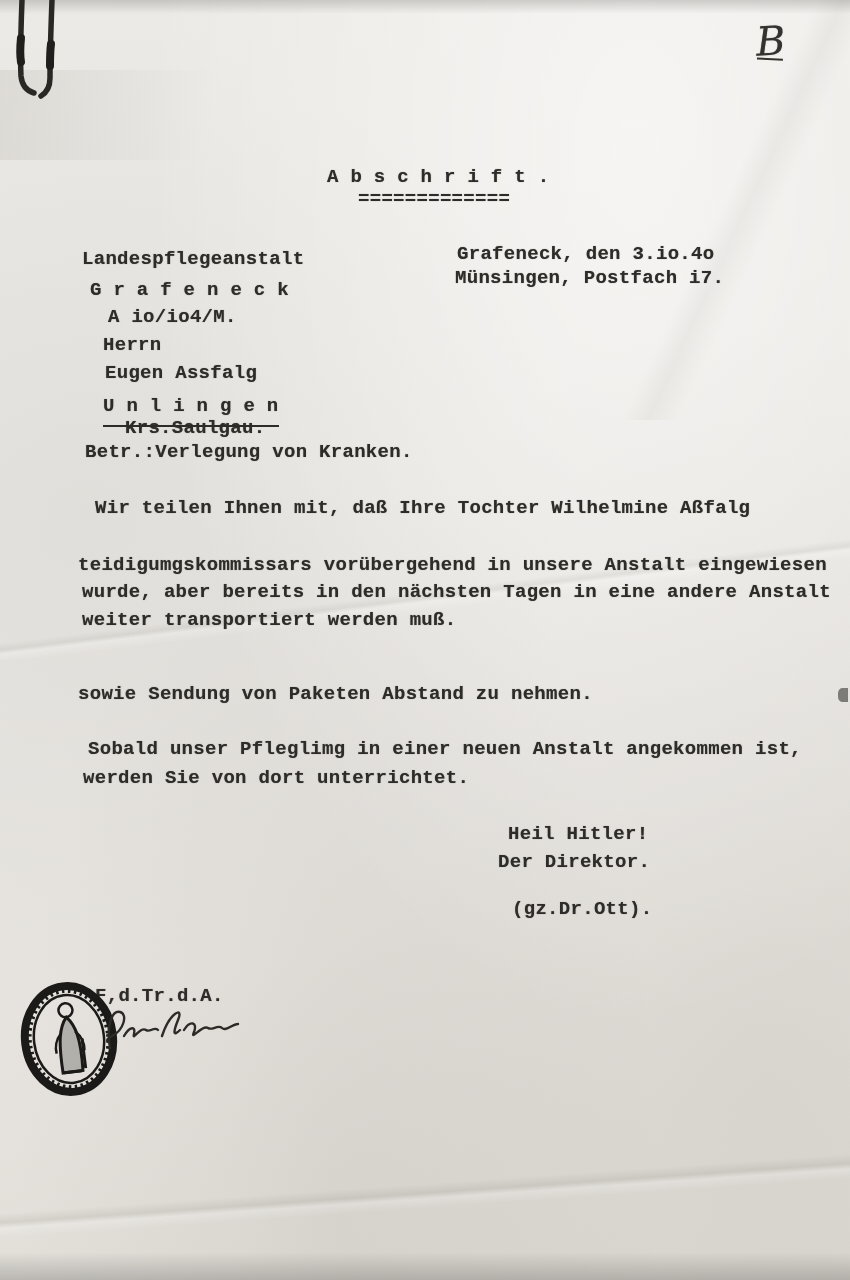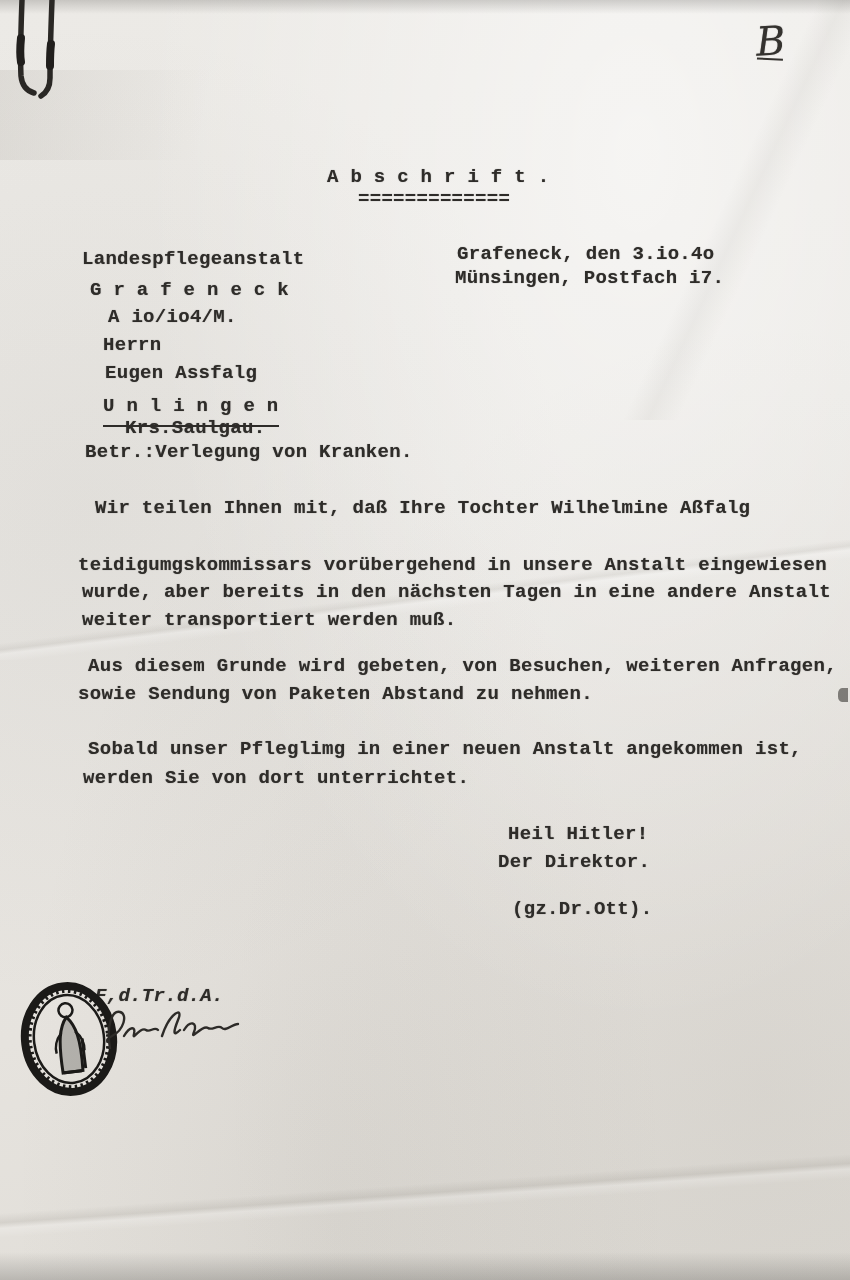--- a/index.html
+++ b/index.html
@@ -88,31 +88,30 @@
   <div class="tw underlined" style="left:103px;top:395px;">U n l i n g e n</div>
   <div class="tw" style="left:125px;top:417px;">Krs.Saulgau.</div>
 
   <div class="tw" style="left:85px;top:441px;">Betr.:Verlegung von Kranken.</div>
 
   <div class="tw" style="left:95px;top:497px;">Wir teilen Ihnen mit, daß Ihre Tochter Wilhelmine Aßfalg</div>
   <div class="tw" style="left:78px;top:554px;">teidigumgskommissars vorübergehend in unsere Anstalt eingewiesen</div>
   <div class="tw" style="left:82px;top:581px;">wurde, aber bereits in den nächsten Tagen in eine andere Anstalt</div>
   <div class="tw" style="left:82px;top:609px;">weiter transportiert werden muß.</div>
 
-  <div class="tw" style="left:88px;top:655px;">Aus diesem Grunde wird gebeten, von Besuchen, weiteren Anfragen,</div>
   <div class="tw" style="left:78px;top:683px;">sowie Sendung von Paketen Abstand zu nehmen.</div>
 
   <div class="tw" style="left:88px;top:738px;">Sobald unser Pfleglimg in einer neuen Anstalt angekommen ist,</div>
   <div class="tw" style="left:83px;top:767px;">werden Sie von dort unterrichtet.</div>
 
   <div class="tw" style="left:508px;top:823px;">Heil Hitler!</div>
   <div class="tw" style="left:498px;top:851px;">Der Direktor.</div>
   <div class="tw" style="left:512px;top:898px;">(gz.Dr.Ott).</div>
 
-  <div class="tw" style="left:95px;top:985px;font-style:italic;">F,d.Tr.d.A.</div>
+  <div class="tw" style="left:95px;top:985px;">F,d.Tr.d.A.</div>
 
   <svg style="left:14px;top:980px;" width="110" height="118" viewBox="0 0 110 118">
     <g transform="rotate(-7 55 59)" stroke="#1b1a18" fill="none">
       <ellipse cx="55" cy="59" rx="44" ry="53" stroke-width="8"></ellipse>
       <ellipse cx="55" cy="59" rx="35" ry="44" stroke-width="2.5"></ellipse>
       <ellipse cx="55" cy="59" rx="39" ry="48" stroke-width="3.5" stroke-dasharray="2.5 3.5"></ellipse>
       <circle cx="55" cy="30" r="7" stroke-width="2.5"></circle>
       <path d="M55,37 C47,46 44,60 45,92 L65,92 C67,60 63,46 55,37 Z" stroke-width="3" fill="rgba(27,26,24,0.25)"></path>
       <path d="M48,52 C42,58 40,66 41,72" stroke-width="2.5"></path>
       <path d="M62,52 C68,58 70,66 69,72" stroke-width="2.5"></path>

